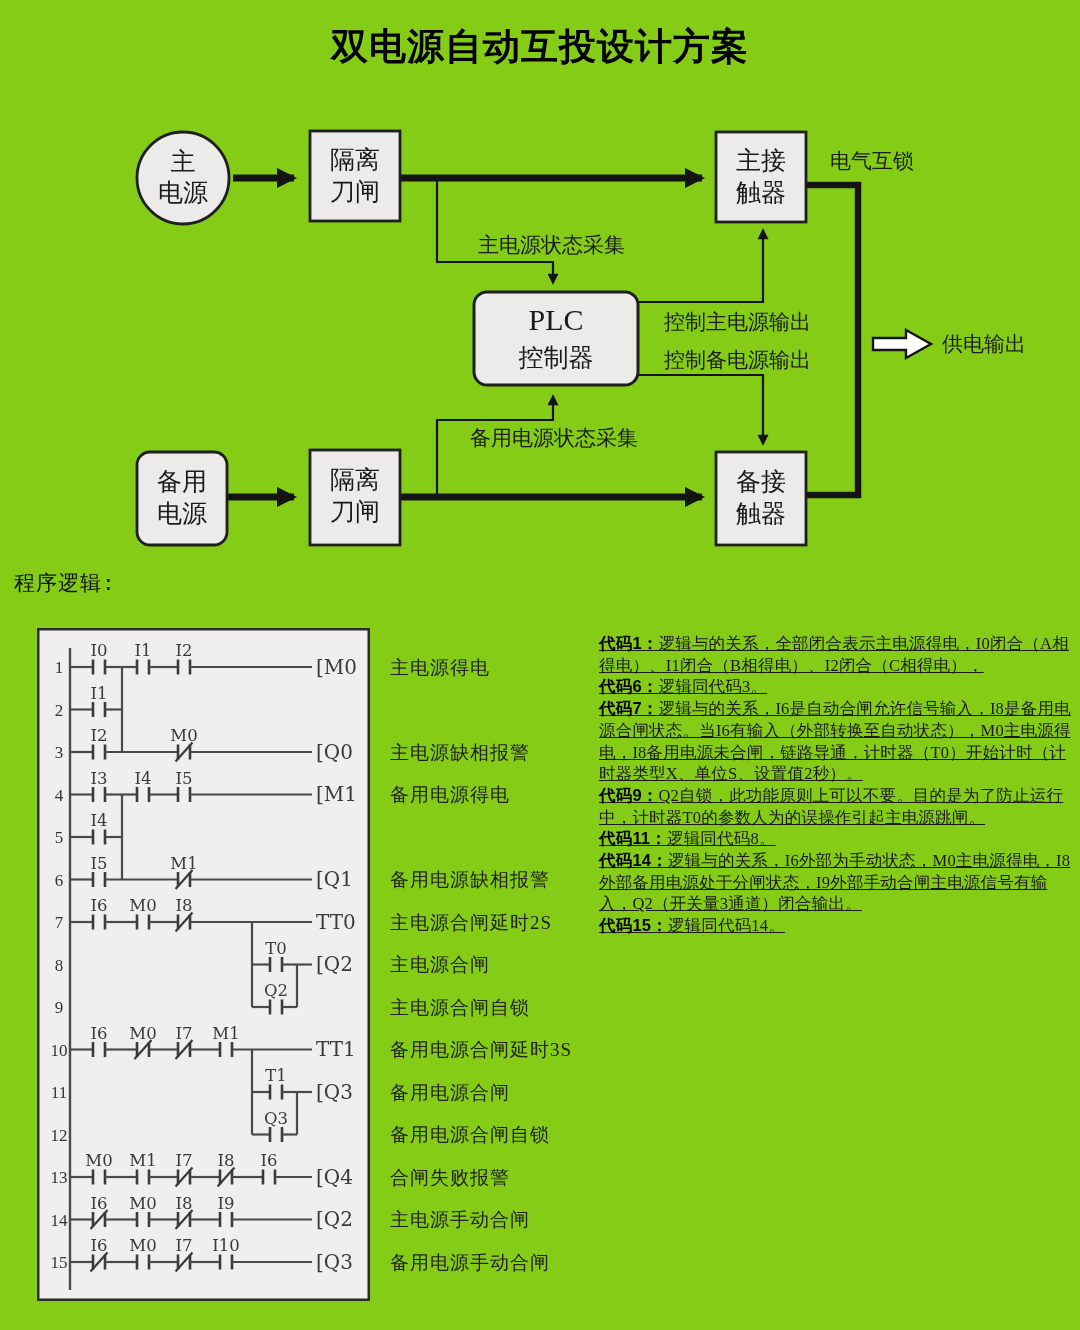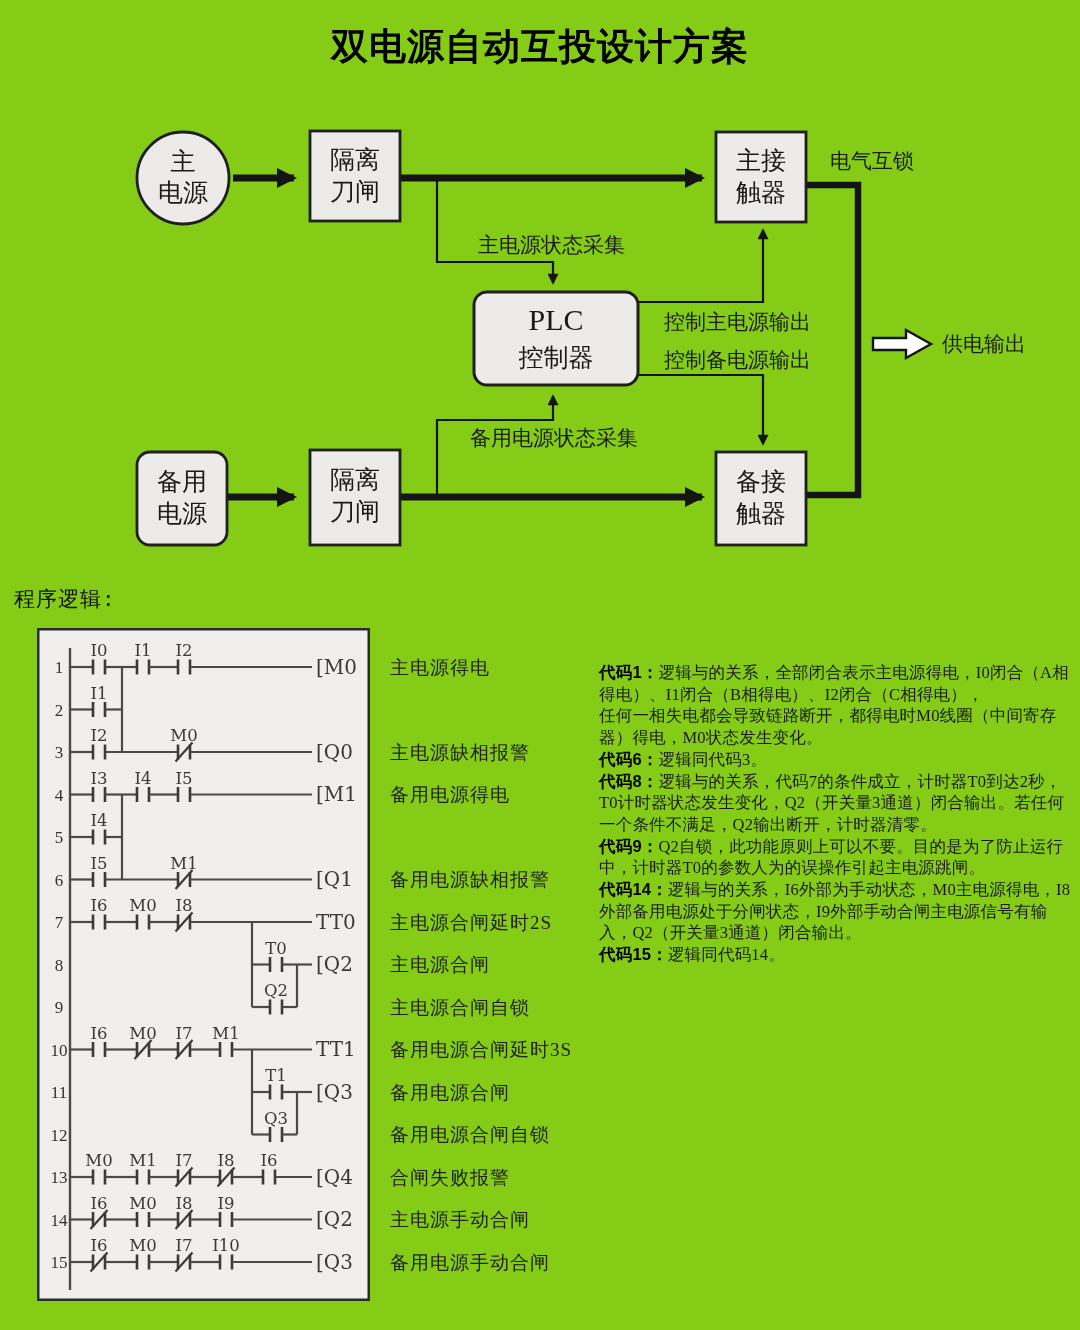--- a/index.html
+++ b/index.html
@@ -4,24 +4,24 @@
 <style>
   html,body{margin:0;padding:0;background:#fff;}
   .page{position:relative;width:1080px;height:1330px;background:#84cc16;overflow:hidden;
         font-family:"Liberation Sans",sans-serif;color:#111;}
   .title{position:absolute;top:22px;left:0;width:100%;margin:0;text-align:center;
          font-size:37px;font-weight:700;letter-spacing:1px;color:#000;
          font-family:"Liberation Sans",sans-serif;}
   svg text{user-select:none;}
   .flow-svg{position:absolute;left:0;top:0;}
   .ladder-svg{position:absolute;left:37px;top:622px;}
-  .prog-label{position:absolute;left:14px;top:585px;font-size:21px;color:#111;
+  .prog-label{position:absolute;left:14px;top:569px;font-size:21px;color:#111;
               font-family:Liberation Mono, monospace;letter-spacing:1px;}
-  .notes{position:absolute;left:599px;top:662px;width:479px;
-         font-family:"Liberation Serif",serif;color:#1b1b1b;}
+  .notes{position:absolute;left:599px;top:633px;width:479px;
+         font-family:"Liberation Serif",serif;color:#1b1b1b;text-decoration:underline;}
   .notes p{margin:0;font-size:16.5px;line-height:21.7px;letter-spacing:0.2px;}
   .notes b{font-family:"Liberation Sans",sans-serif;font-weight:700;color:#000;}
   .box-text{font-size:25px;fill:#1a1a1a;font-family:"Liberation Serif",serif;}
   .flow-label{font-size:21px;fill:#1c1c1c;font-family:"Liberation Serif",serif;}
 </style>
 </head>
 <body>
 
 <div class="page">
 
@@ -307,21 +307,21 @@
         <line x1="85" x2="85" y1="172.5" y2="257.5" stroke="#4c4a48" stroke-width="2.2"></line>
         <line x1="215" x2="215" y1="300" y2="385" stroke="#4c4a48" stroke-width="2.2"></line>
         <line x1="260" x2="260" y1="342.5" y2="385" stroke="#4c4a48" stroke-width="2.2"></line>
         <line x1="215" x2="215" y1="427.5" y2="512.5" stroke="#4c4a48" stroke-width="2.2"></line>
         <line x1="260" x2="260" y1="470" y2="512.5" stroke="#4c4a48" stroke-width="2.2"></line>
       </g>
   </svg>
 
   <div class="notes" id="notes">
       <p><b>代码1：</b><span>逻辑与的关系，全部闭合表示主电源得电，I0闭合（A相得电）、I1闭合（B相得电）、I2闭合（C相得电），</span></p>
-      <p><span>任何一相失电都会导致链路断开，都得电时M0线圈（中间寄存器）得电，M0状态发生变化。</span></p>
       <p><b>代码6：</b><span>逻辑同代码3。</span></p>
-      <p><b>代码8：</b><span>逻辑与的关系，代码7的条件成立，计时器T0到达2秒，T0计时器状态发生变化，Q2（开关量3通道）闭合输出。若任何一个条件不满足，Q2输出断开，计时器清零。</span></p>
+      <p><b>代码7：</b><span>逻辑与的关系，I6是自动合闸允许信号输入，I8是备用电源合闸状态。当I6有输入（外部转换至自动状态），M0主电源得电，I8备用电源未合闸，链路导通，计时器（T0）开始计时（计时器类型X、单位S、设置值2秒）。</span></p>
       <p><b>代码9：</b><span>Q2自锁，此功能原则上可以不要。目的是为了防止运行中，计时器T0的参数人为的误操作引起主电源跳闸。</span></p>
+      <p><b>代码11：</b><span>逻辑同代码8。</span></p>
       <p><b>代码14：</b><span>逻辑与的关系，I6外部为手动状态，M0主电源得电，I8外部备用电源处于分闸状态，I9外部手动合闸主电源信号有输入，Q2（开关量3通道）闭合输出。</span></p>
       <p><b>代码15：</b><span>逻辑同代码14。</span></p>
     </div>
 
 </div>
 
 </body></html>

